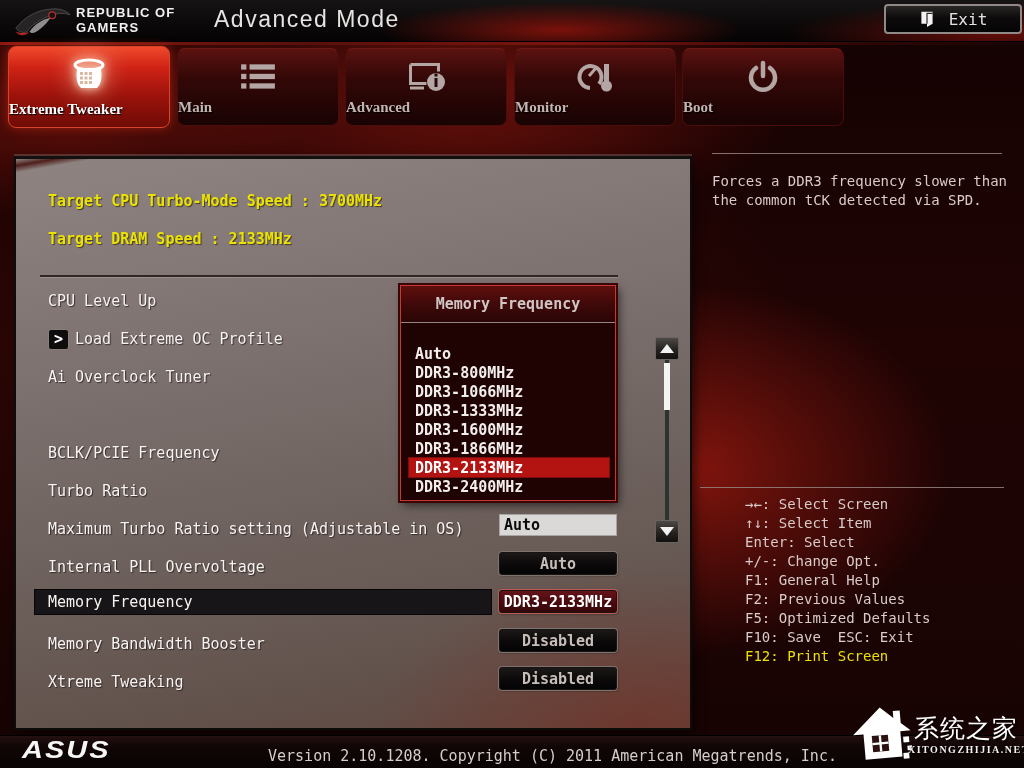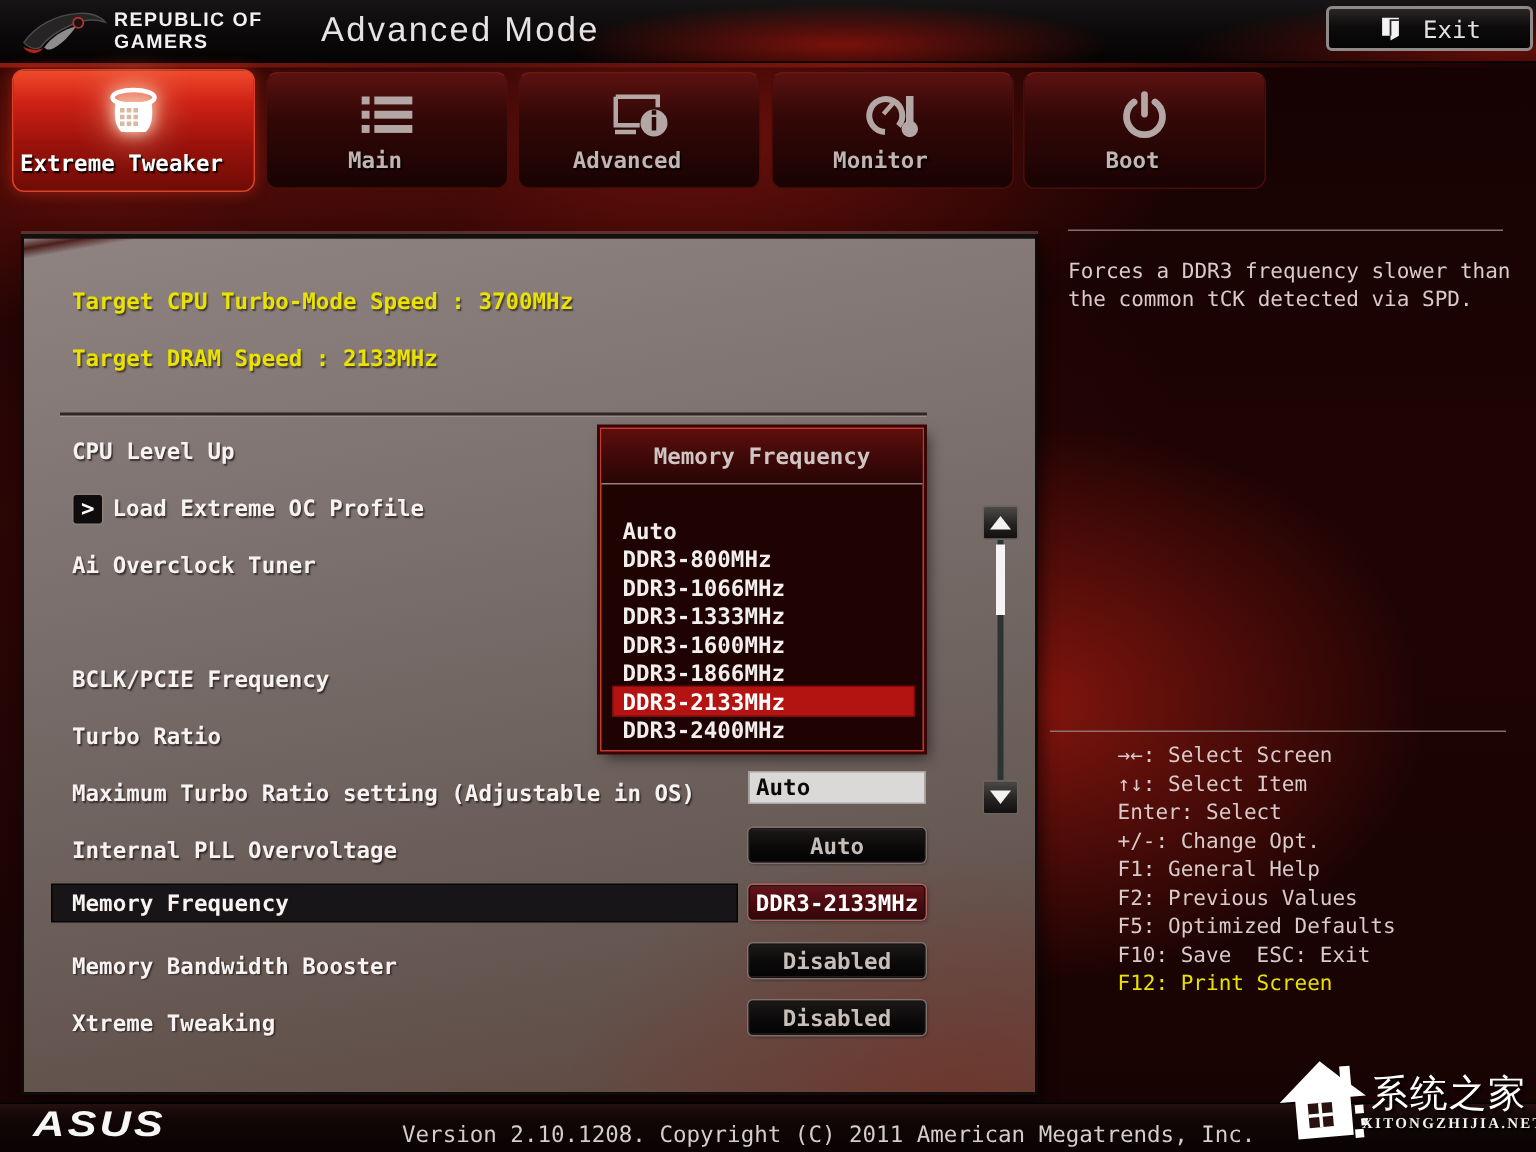--- a/index.html
+++ b/index.html
@@ -38,43 +38,43 @@
     justify-content:center; gap:14px; cursor:pointer; }
   .exit-btn span { color:#e6e2e2; font-size:16px; }
 
   
   .tabs { position:absolute; left:0; top:46px; width:1024px; height:82px; }
   .tab { position:absolute; top:2px; width:162px; height:78px; border-radius:8px;
     background:linear-gradient(180deg, #5a1210 0%, #330807 38%, #190303 100%);
     border:1px solid #4a0d0b; border-top-color:#6e1a14; cursor:pointer; }
   .tab .ticon { position:absolute; left:0; right:0; top:9px; height:38px;
     display:flex; align-items:center; justify-content:center; }
-  .tab .tlabel { position:absolute; left:0; right:16px; bottom:9px; text-align:center;
-    font-size:15px; font-weight:bold; color:#c3b4b2; text-shadow:1px 1px 1px #000; }
+  .tab .tlabel { position:absolute; left:0; right:16px; bottom:9px; 
+    font-size:15px; font-weight:bold; color:#c3b4b2; text-shadow:1px 1px 1px #000;font-family:Liberation Serif, serif; }
   .tab.active { top:0; height:82px;
     background:linear-gradient(180deg, #ef4a2c 0%, #cf2215 26%, #9a120b 62%, #6f0c06 100%);
     border:1px solid #d8432a; box-shadow:0 0 10px rgba(220,50,25,0.5); }
   .tab.active .tlabel { color:#ffffff; }
   .glowicon { filter:drop-shadow(0 0 5px rgba(255,235,210,0.95)) drop-shadow(0 0 12px rgba(255,200,160,0.8)); }
 
   
   .panel { position:absolute; left:14px; top:156px; width:678px; height:574px;
     border:2px solid #0e0b0b; border-top:3px solid #131010;
     box-shadow:0 -2px 0 rgba(180,170,168,0.25), 3px 4px 10px rgba(0,0,0,0.55);
     background:
       radial-gradient(420px 260px at 92% 100%, rgba(130,32,20,0.4), transparent 62%),
       linear-gradient(170deg, #90858312 , transparent),
       linear-gradient(170deg, #8f8482 0%, #80757220 1%, #8d8280 2%, #7d7270 30%, #6e625e 58%, #62524c 84%, #5e463e 100%);
   }
   .target-line { position:absolute; left:32px; font-size:15px; font-weight:bold;
     color:#eae203; text-shadow:1px 1px 1px rgba(40,30,10,0.7); }
   .panel-sep { position:absolute; left:24px; top:116px; width:578px; height:2px;
     background:#2e2724; box-shadow:0 1px 0 rgba(200,190,185,0.35); }
   .mrow { position:absolute; left:32px; height:24px; display:flex; align-items:center; cursor:pointer; }
-  .mrow .lbl { font-size:15px; font-weight:bold; color:#f6f3f2;
+  .mrow .lbl { font-size:15px; font-weight:normal; color:#f6f3f2;
     text-shadow:1px 1px 1px rgba(35,26,24,0.75); white-space:pre; }
   .mrow.selected { left:19px; width:456px; background:#171517; padding-left:13px;
     box-shadow:0 0 0 1px #060606; }
   .oc-btn { width:21px; height:21px; margin-right:6px; background:#0e0c0c;
     border:1px solid #888078; border-radius:3px; color:#fff; font-size:15px;
     font-weight:bold; display:flex; align-items:center; justify-content:center; cursor:pointer; }
   .valedit { position:absolute; left:483px; width:118px; height:22px;
     background:#dbd9d8; border:1px solid #aaa4a2; color:#0a0a0a; font-size:15px;
     font-weight:bold; padding-left:4px; display:flex; align-items:center; cursor:text; }
   .valbtn { position:absolute; left:483px; width:118px; height:23px;

